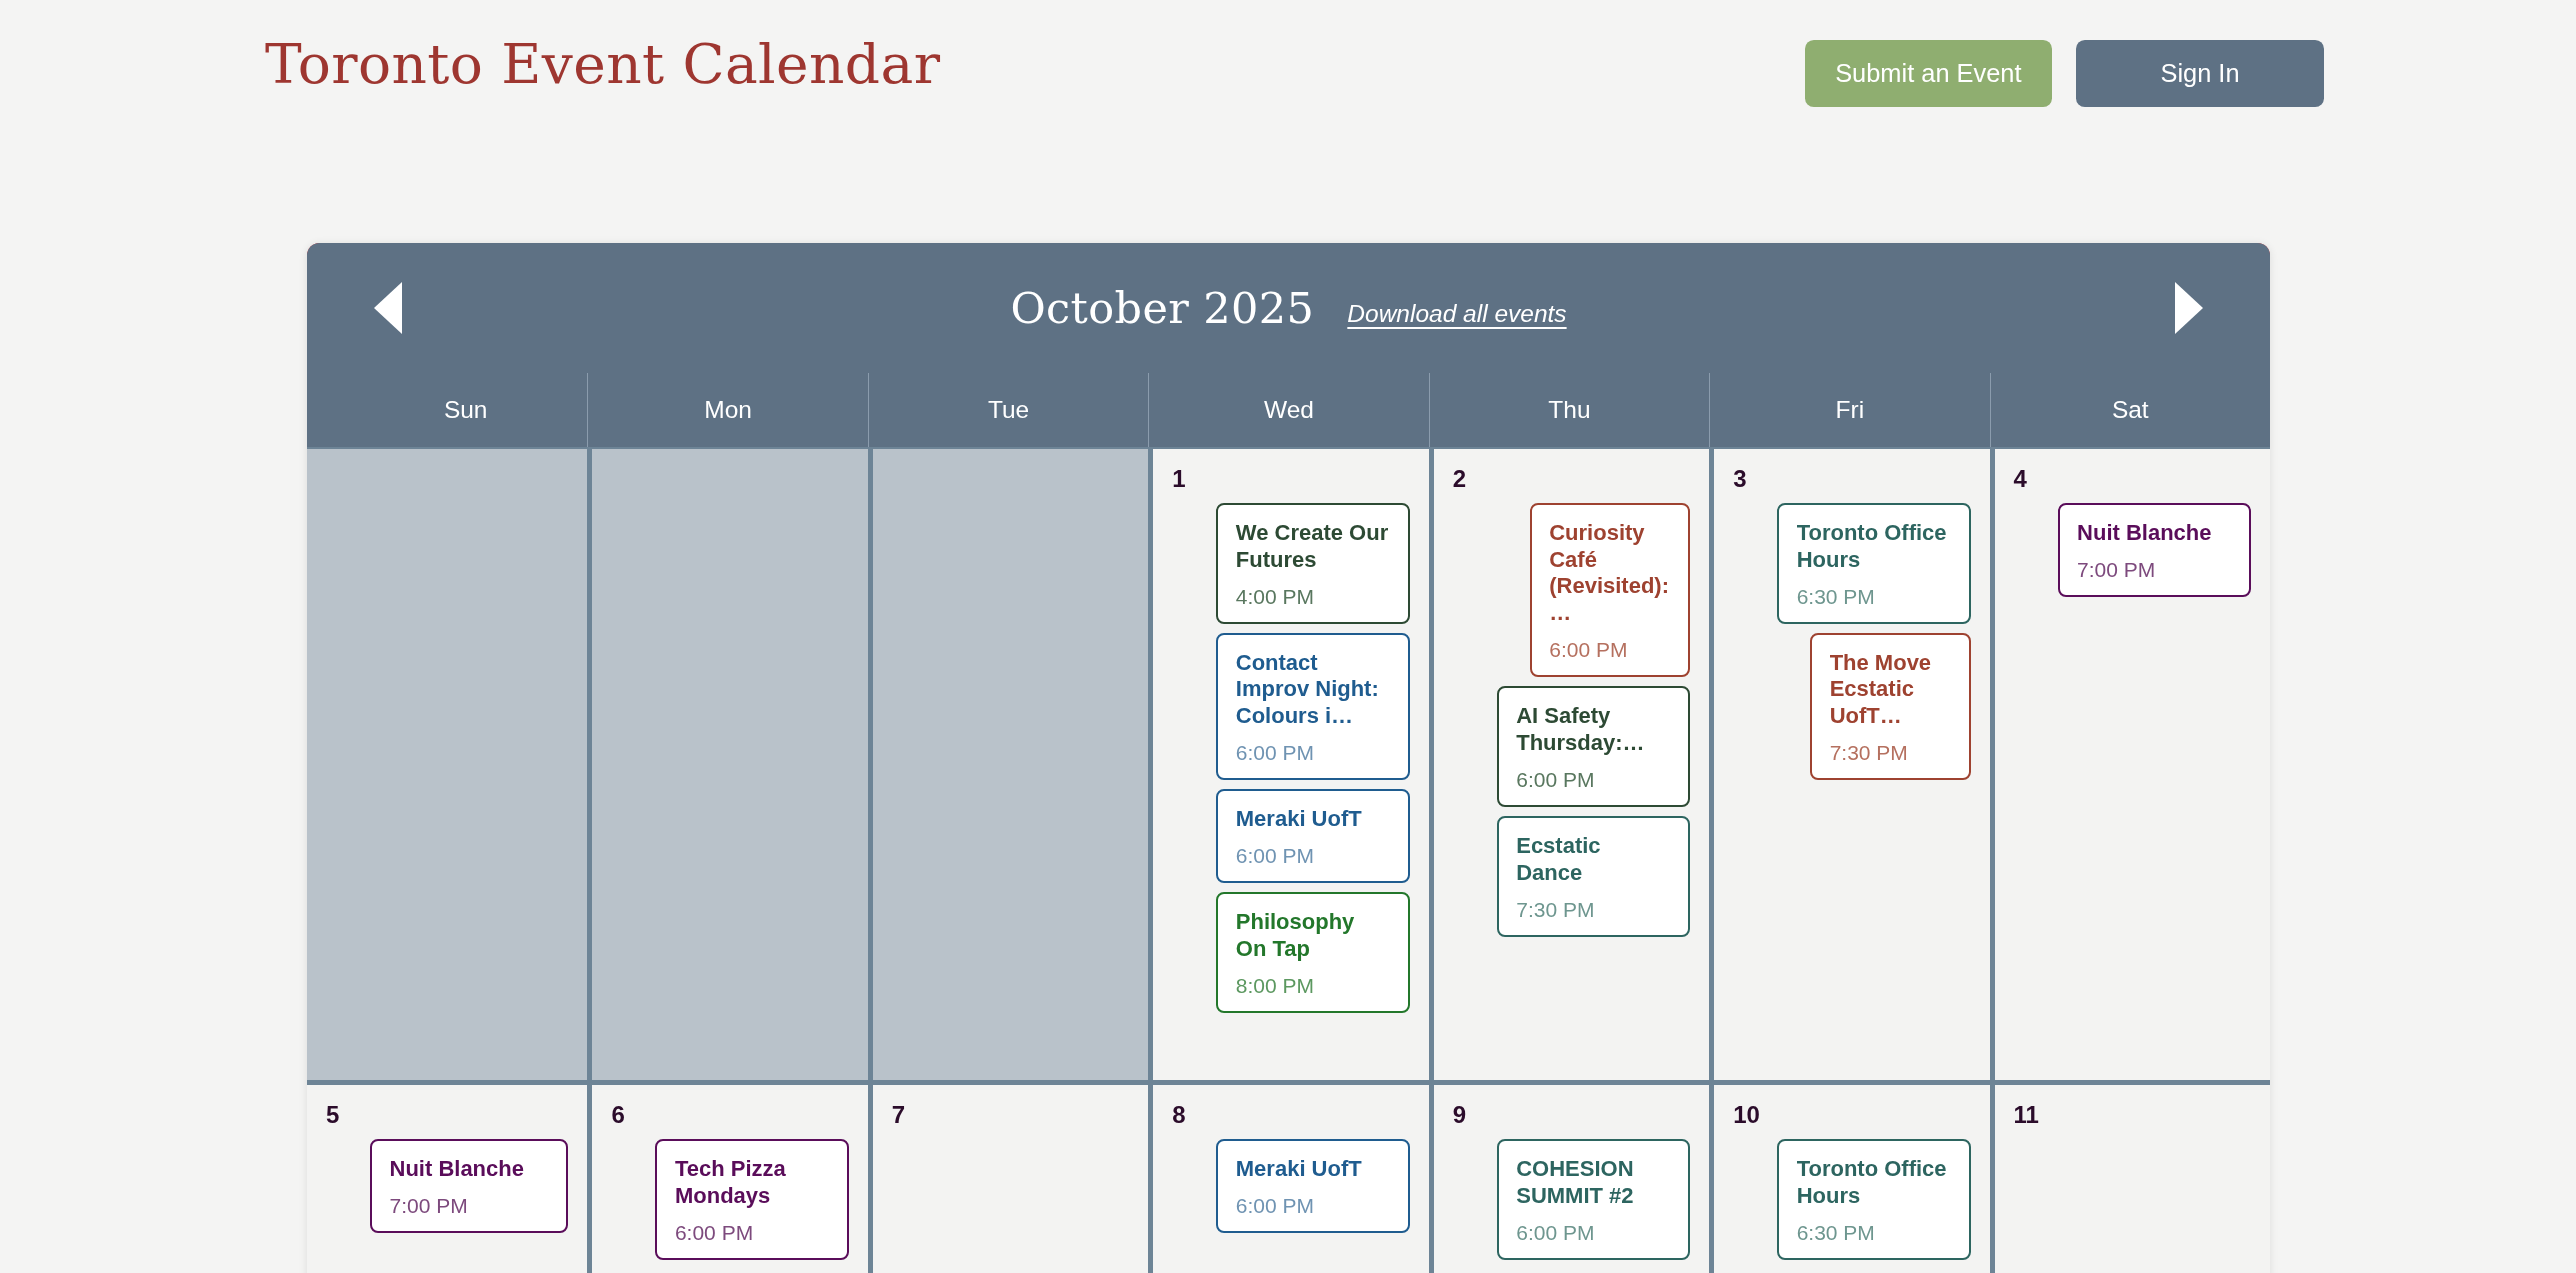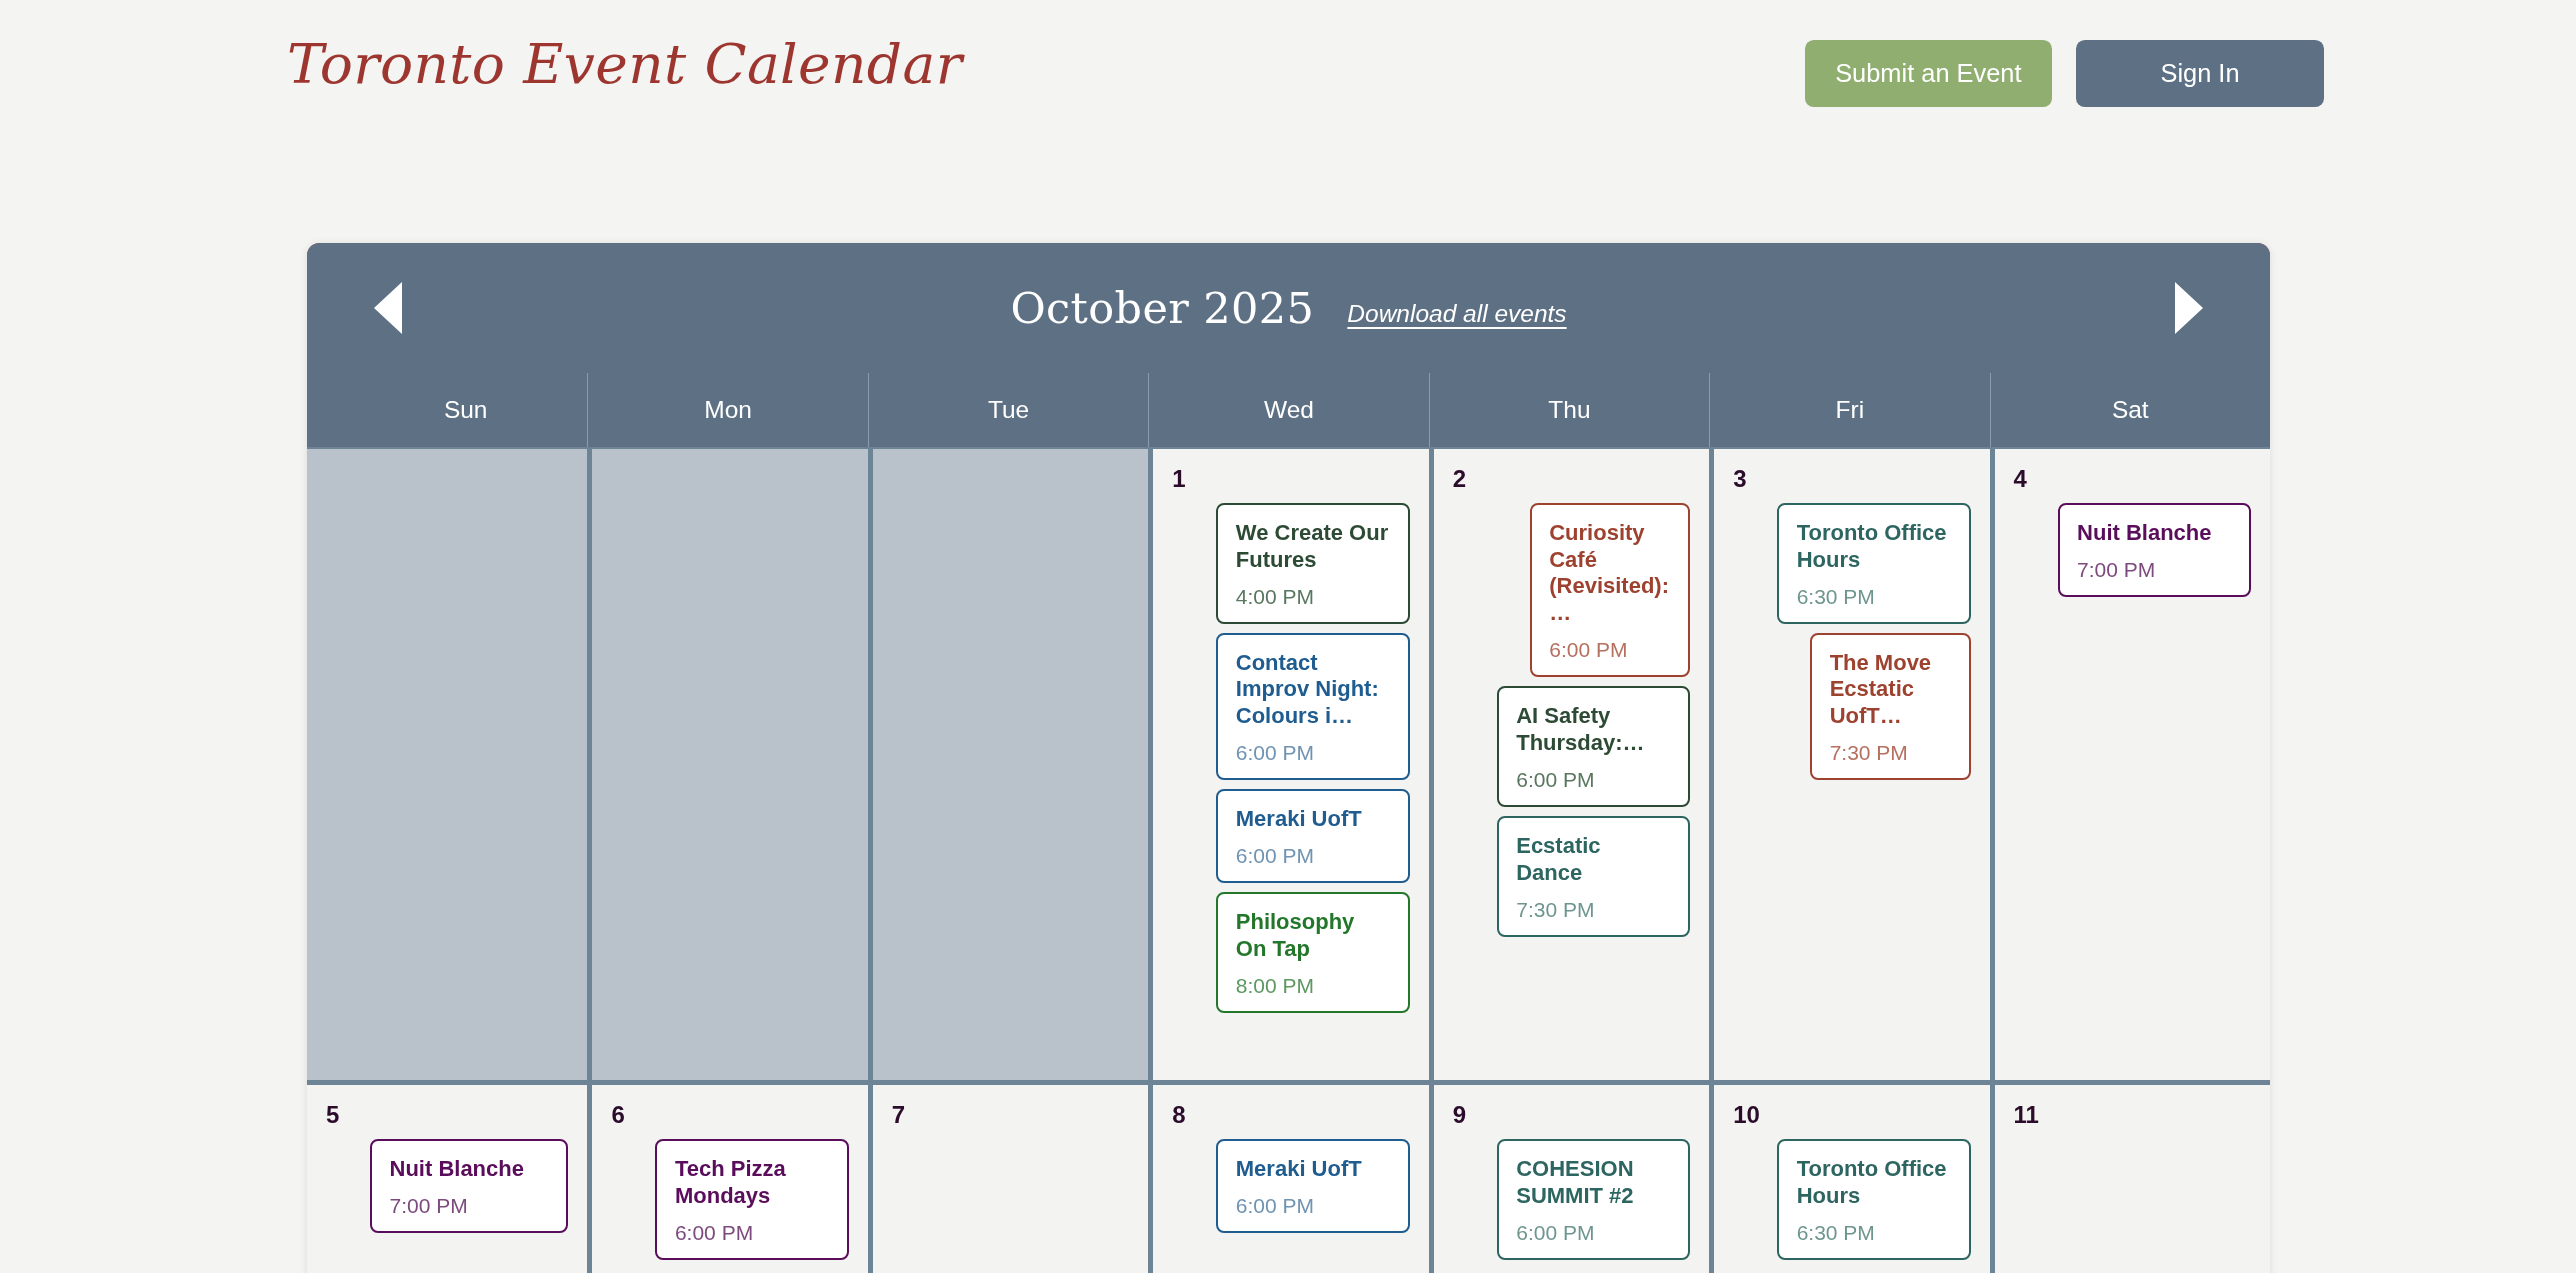--- a/index.html
+++ b/index.html
@@ -12,29 +12,28 @@
     font-family: "Liberation Sans", sans-serif;
   }
 
   
   #topbar {
     position: relative;
     height: 149px;
   }
   #site-title {
     position: absolute;
-    left: 287px;
+    left: 265px;
     top: 32px;
     font-family: "DejaVu Serif", serif;
     font-size: 55px;
     font-weight: 400;
     letter-spacing: 0.4px;
     color: #9e3630;
     white-space: nowrap;
-    font-style: italic;
   }
   #header-actions {
     position: absolute;
     right: 252px;
     top: 40px;
     display: flex;
     gap: 24.5px;
   }
   .hdr-btn {
     border: none;

